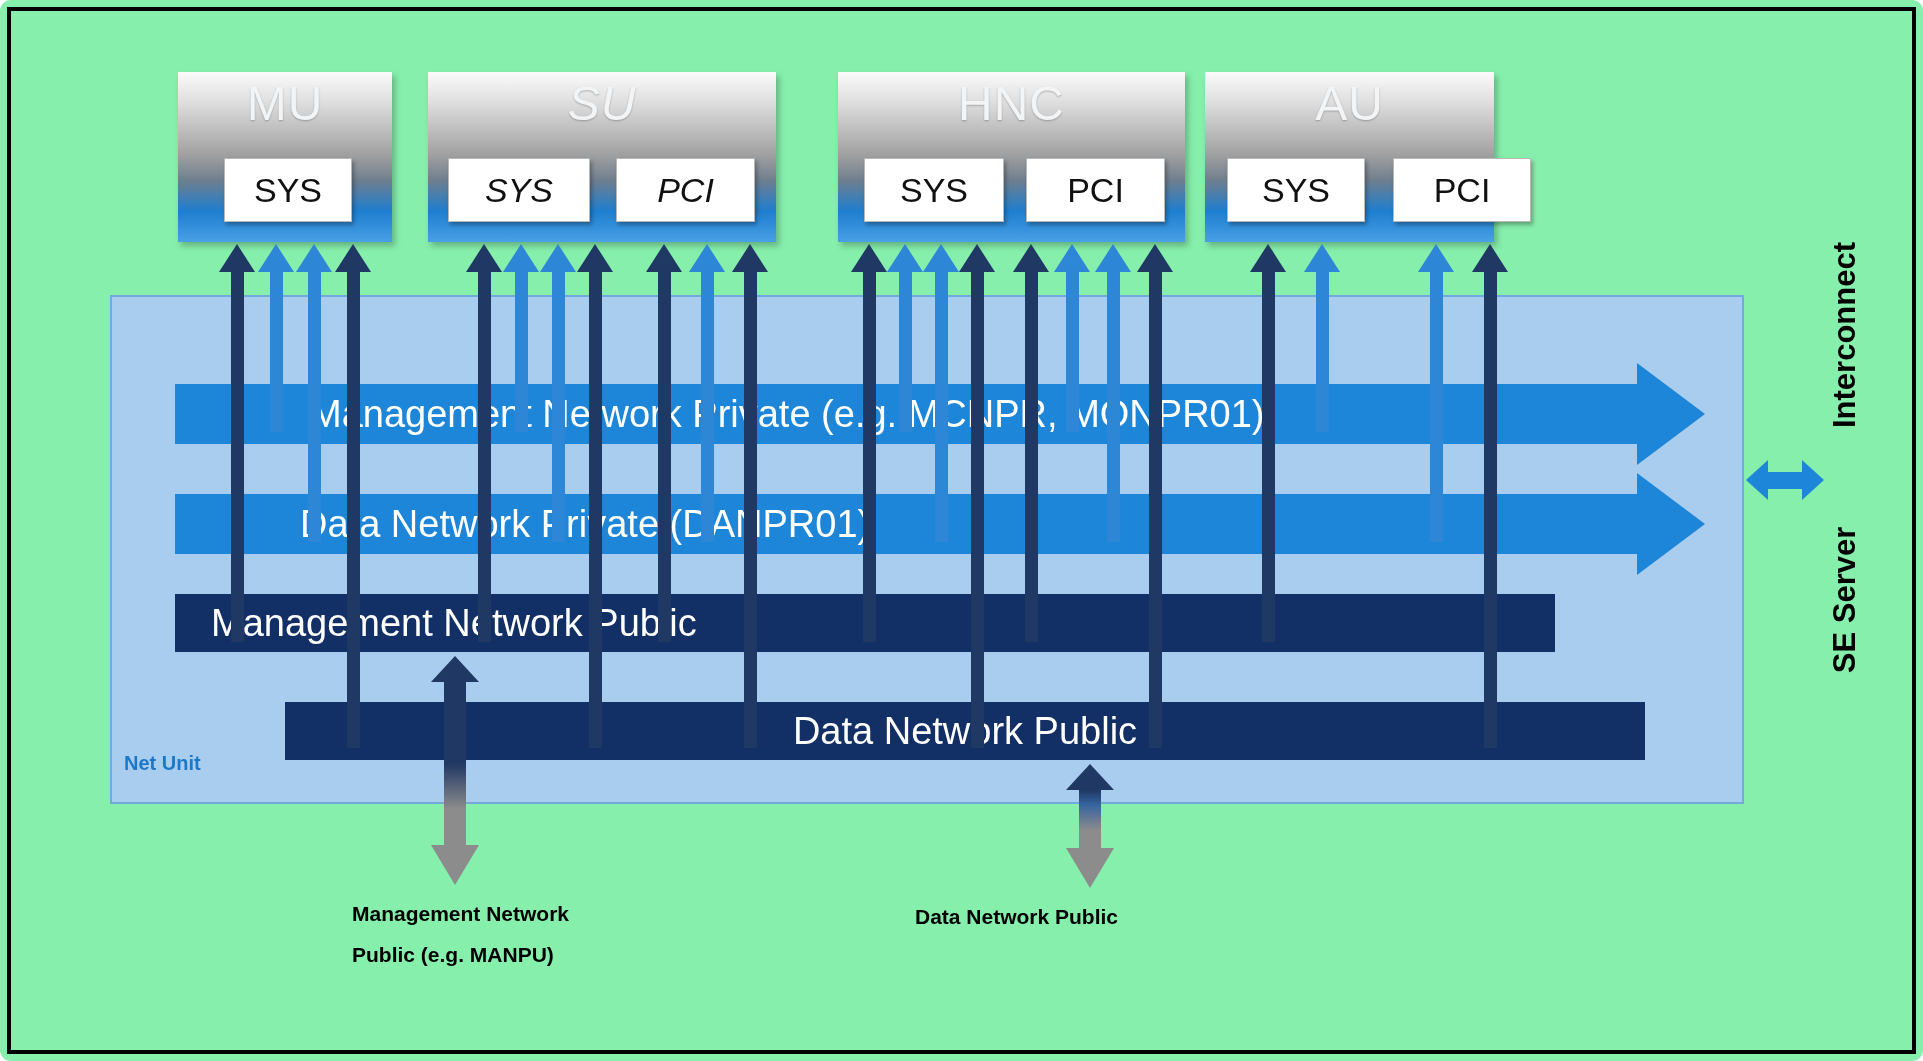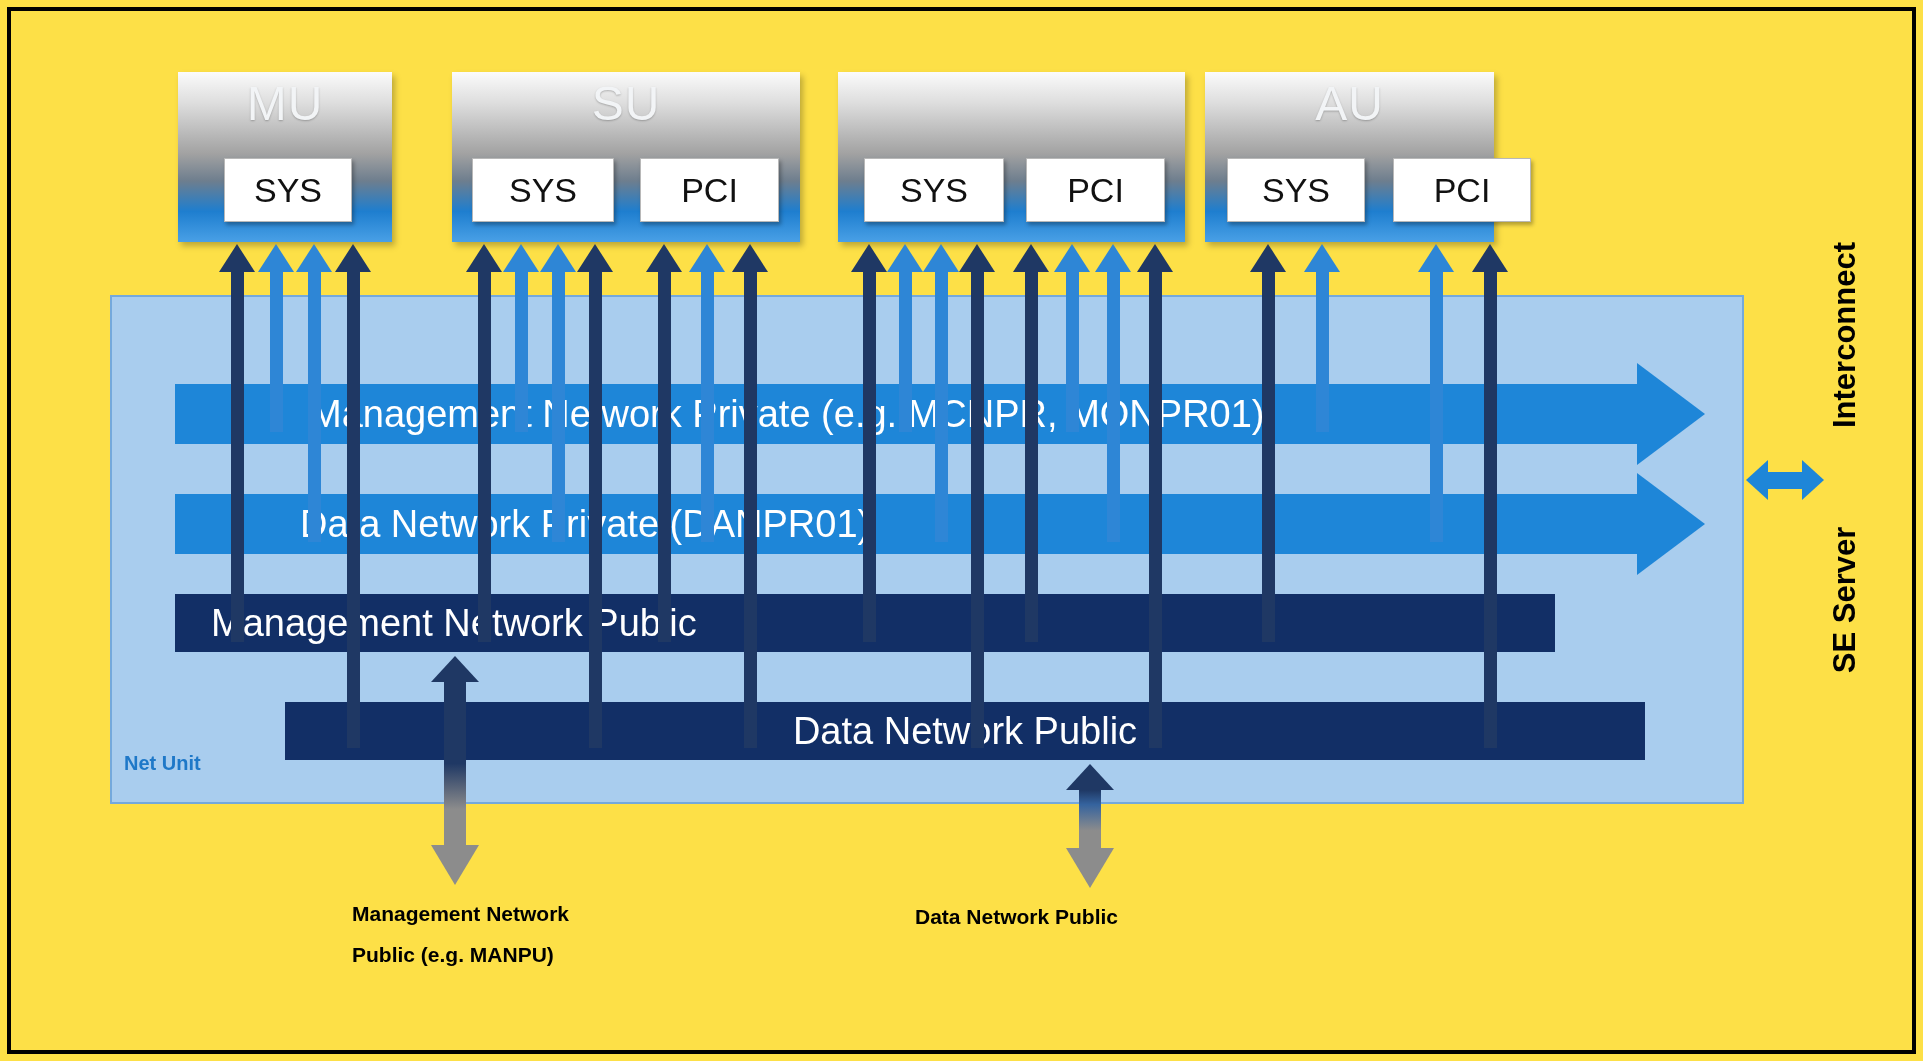--- a/index.html
+++ b/index.html
@@ -1,16 +1,16 @@
 <!DOCTYPE html>
 <html><head>
 <meta charset="utf-8">
 <style>
   html,body { margin:0; padding:0; background:#ffffff; font-family:"Liberation Sans", sans-serif; }
-  .canvas { position:relative; width:1923px; height:1061px; background:#fde047; overflow:hidden; }
+  .canvas { position:relative; width:1923px; height:1061px; background:#86efac; overflow:hidden;border-radius:11px; }
   .frame { position:absolute; inset:7px; border:4px solid #000000; pointer-events:none; z-index:10; }
 
   
   .unit { position:absolute; top:72px; height:170px; z-index:4;
           background:linear-gradient(180deg,#fbfbfb 0%,#dedede 18%,#a2a2a2 48%,#6e7e8e 64%,#1e7ecf 82%,#49a0e6 100%);
           box-shadow:3px 4px 6px rgba(0,0,0,0.25); }
   .unit-label { text-align:center; margin-top:4px; font-size:48px; color:#f2f4f6; letter-spacing:1px; text-shadow:0 1px 2px rgba(0,0,0,0.25); }
   .module { position:absolute; top:86px; height:62px; background:#ffffff; border:1px solid #b8b8b8;
             box-shadow:2px 3px 4px rgba(0,0,0,0.3); display:flex; align-items:center; justify-content:center;
             font-size:34px; color:#111111; }
@@ -59,27 +59,28 @@
 <body>
 
 <div class="canvas">
   <div class="frame"></div>
 
   <div class="unit" style="left:178px;width:214px;">
     <div class="unit-label">MU</div>
     <div class="module" style="left:46px;width:126px;">SYS</div>
   </div>
 
-  <div class="unit" style="left:452px;width:348px;">
+  <div class="unit" style="left:428px;width:348px;font-style:italic;">
     <div class="unit-label">SU</div>
     <div class="module" style="left:20px;width:140px;">SYS</div>
     <div class="module" style="left:188px;width:137px;">PCI</div>
   </div>
 
   <div class="unit" style="left:838px;width:347px;">
+    <div class="unit-label">HNC</div>
     <div class="module" style="left:26px;width:138px;">SYS</div>
     <div class="module" style="left:188px;width:137px;">PCI</div>
   </div>
 
   <div class="unit" style="left:1205px;width:289px;">
     <div class="unit-label">AU</div>
     <div class="module" style="left:22px;width:136px;">SYS</div>
     <div class="module" style="left:188px;width:136px;">PCI</div>
   </div>
 

